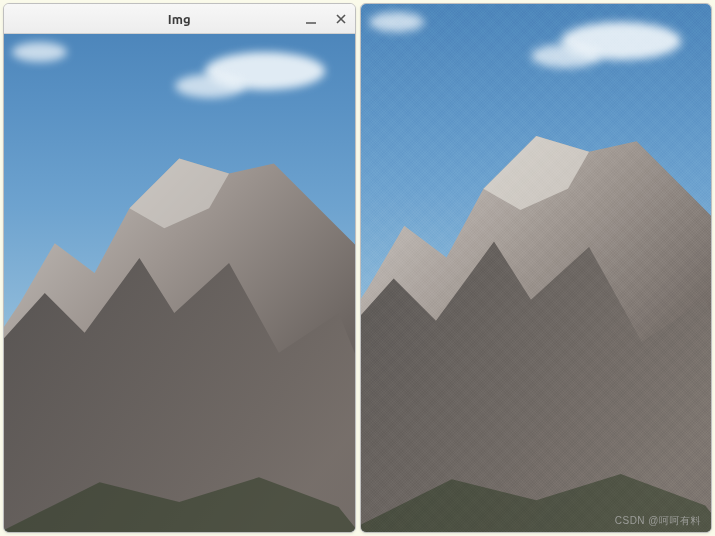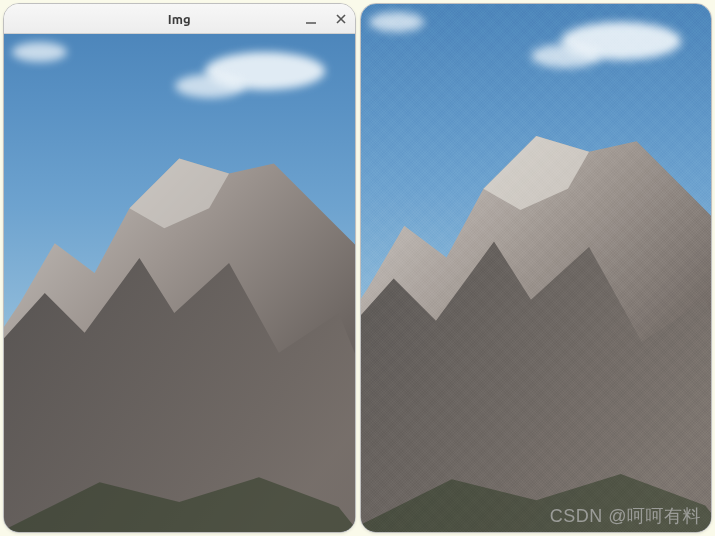--- a/index.html
+++ b/index.html
@@ -18,21 +18,21 @@
     .workspace {
       display: flex;
       gap: 4px;
       padding: 3px;
       height: 100%;
     }
     .window {
       flex: 1;
       background: #fff;
       border: 1px solid #bfbfbf;
-      border-radius: 16px;
+      border-radius: 6px;
       overflow: hidden;
       display: flex;
       flex-direction: column;
       box-shadow: 0 1px 3px rgba(0,0,0,0.08);
     }
     .titlebar {
       height: 30px;
       background: linear-gradient(#f7f7f7, #ededed);
       border-bottom: 1px solid #d0d0d0;
       display: flex;
@@ -118,21 +118,21 @@
     .blur-overlay {
       position: absolute;
       inset: 0;
       backdrop-filter: blur(0.6px);
       pointer-events:none;
     }
     .watermark {
       position: absolute;
       bottom: 8px;
       right: 14px;
-      font-size: 18px;
+      font-size: 10px;
       color: rgba(180,180,180,0.75);
       letter-spacing: 0.5px;
       pointer-events: none;
       font-family: sans-serif;
     }
   </style>
 </head>
 <body>
 
 <div class="workspace">

